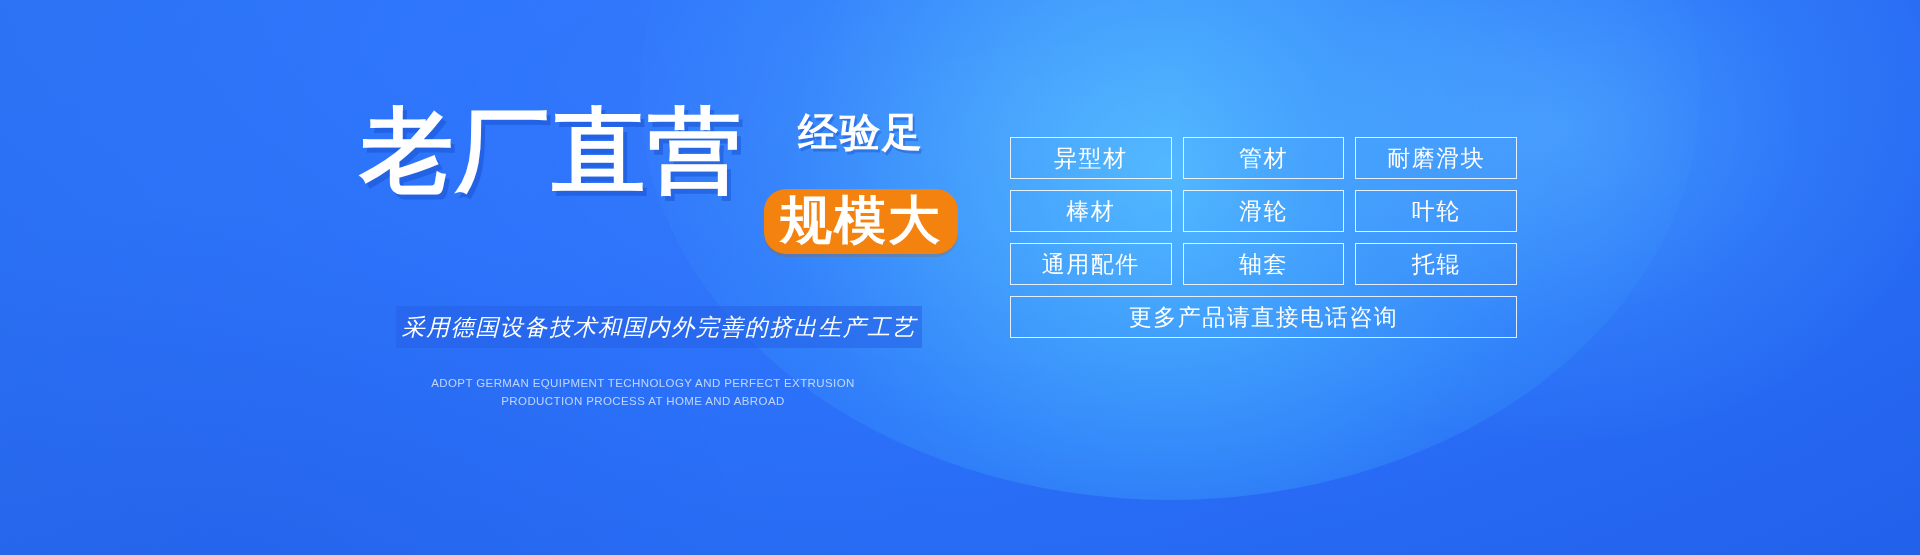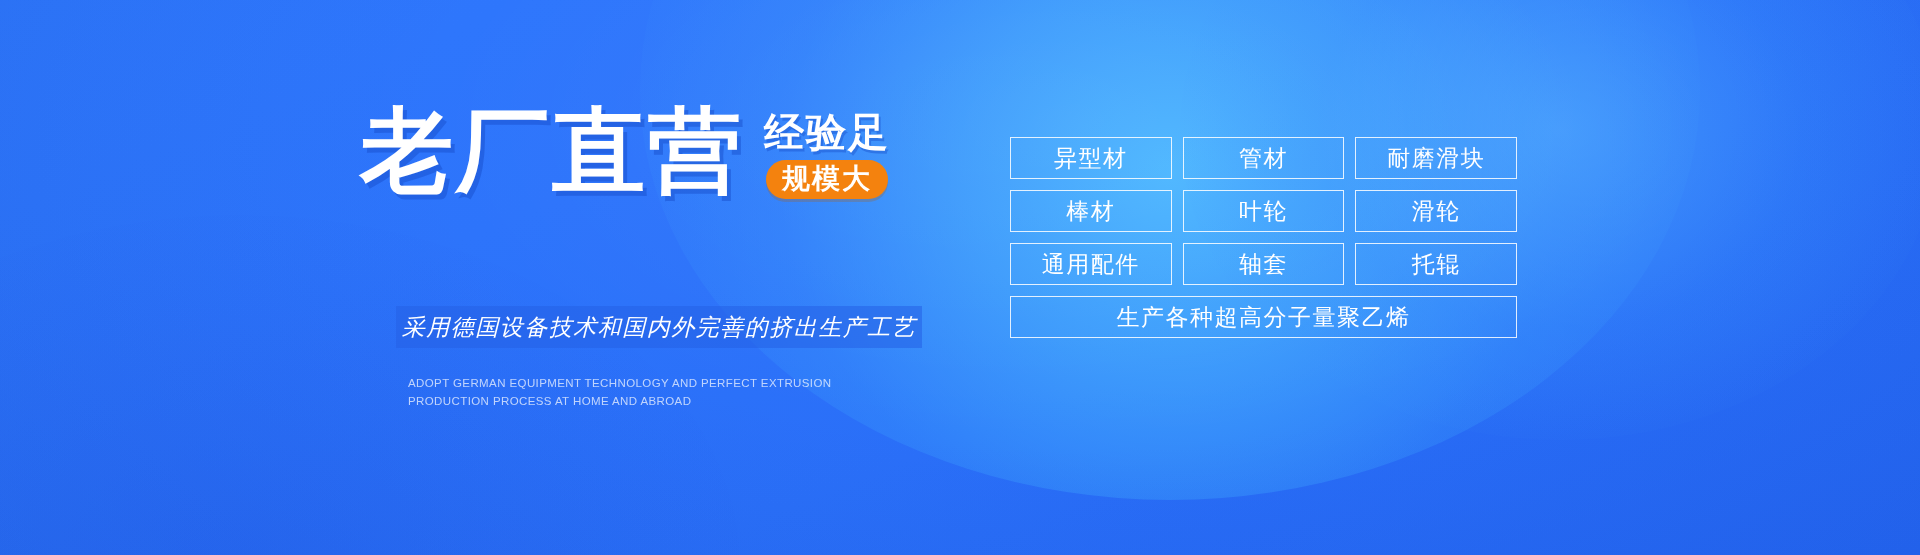--- a/index.html
+++ b/index.html
@@ -110,27 +110,28 @@
     color: #ffffff;
     letter-spacing: 2px;
     line-height: 1.05;
     text-shadow: 2px 3px 0 rgba(22,76,200,0.40);
     white-space: nowrap;
   }
   .badge-orange {
     background: #f4820e;
     border-radius: 22px;
     padding: 4px 16px 6px 16px;
-    font-size: 28px;
+    font-size: 52px;
     font-weight: bold;
     color: #ffffff;
     letter-spacing: 2px;
     line-height: 1.05;
     white-space: nowrap;
     box-shadow: 0 3px 0 rgba(180,90,0,0.25);
+    margin-top: 29px;
   }
 
   .subheadline {
     position: absolute;
     left: 386px;
     top: 237px;
     font-size: 54px;
     color: #ffffff;
     letter-spacing: 2px;
     line-height: 1;
@@ -152,24 +153,24 @@
   }
   .ribbon-text {
     font-size: 23px;
     color: #ffffff;
     letter-spacing: 1.5px;
     white-space: nowrap;
   }
 
   .eng-lines {
     position: absolute;
-    left: 408px;
+    left: 380px;
     top: 375px;
     width: 526px;
-    text-align: left;
+    text-align: center;
   }
   .eng-line {
     font-size: 11.5px;
     color: rgba(255,255,255,0.70);
     letter-spacing: 0.4px;
     line-height: 1.55;
     white-space: nowrap;
   }
 
   
@@ -260,36 +261,36 @@
         <span>管材</span>
       </div>
       <div class="product-btn">
         <span>耐磨滑块</span>
       </div>
 
       <div class="product-btn">
         <span>棒材</span>
       </div>
       <div class="product-btn">
+        <span>滑轮</span>
+      </div>
+      <div class="product-btn">
         <span>叶轮</span>
       </div>
-      <div class="product-btn">
-        <span>滑轮</span>
-      </div>
 
       <div class="product-btn">
         <span>通用配件</span>
       </div>
       <div class="product-btn">
         <span>轴套</span>
       </div>
       <div class="product-btn">
         <span>托辊</span>
       </div>
 
     </div>
 
     <div class="product-wide">
-      <span>生产各种超高分子量聚乙烯</span>
+      <span>更多产品请直接电话咨询</span>
     </div>
   </div>
 
 </div>
 
 </body></html>

